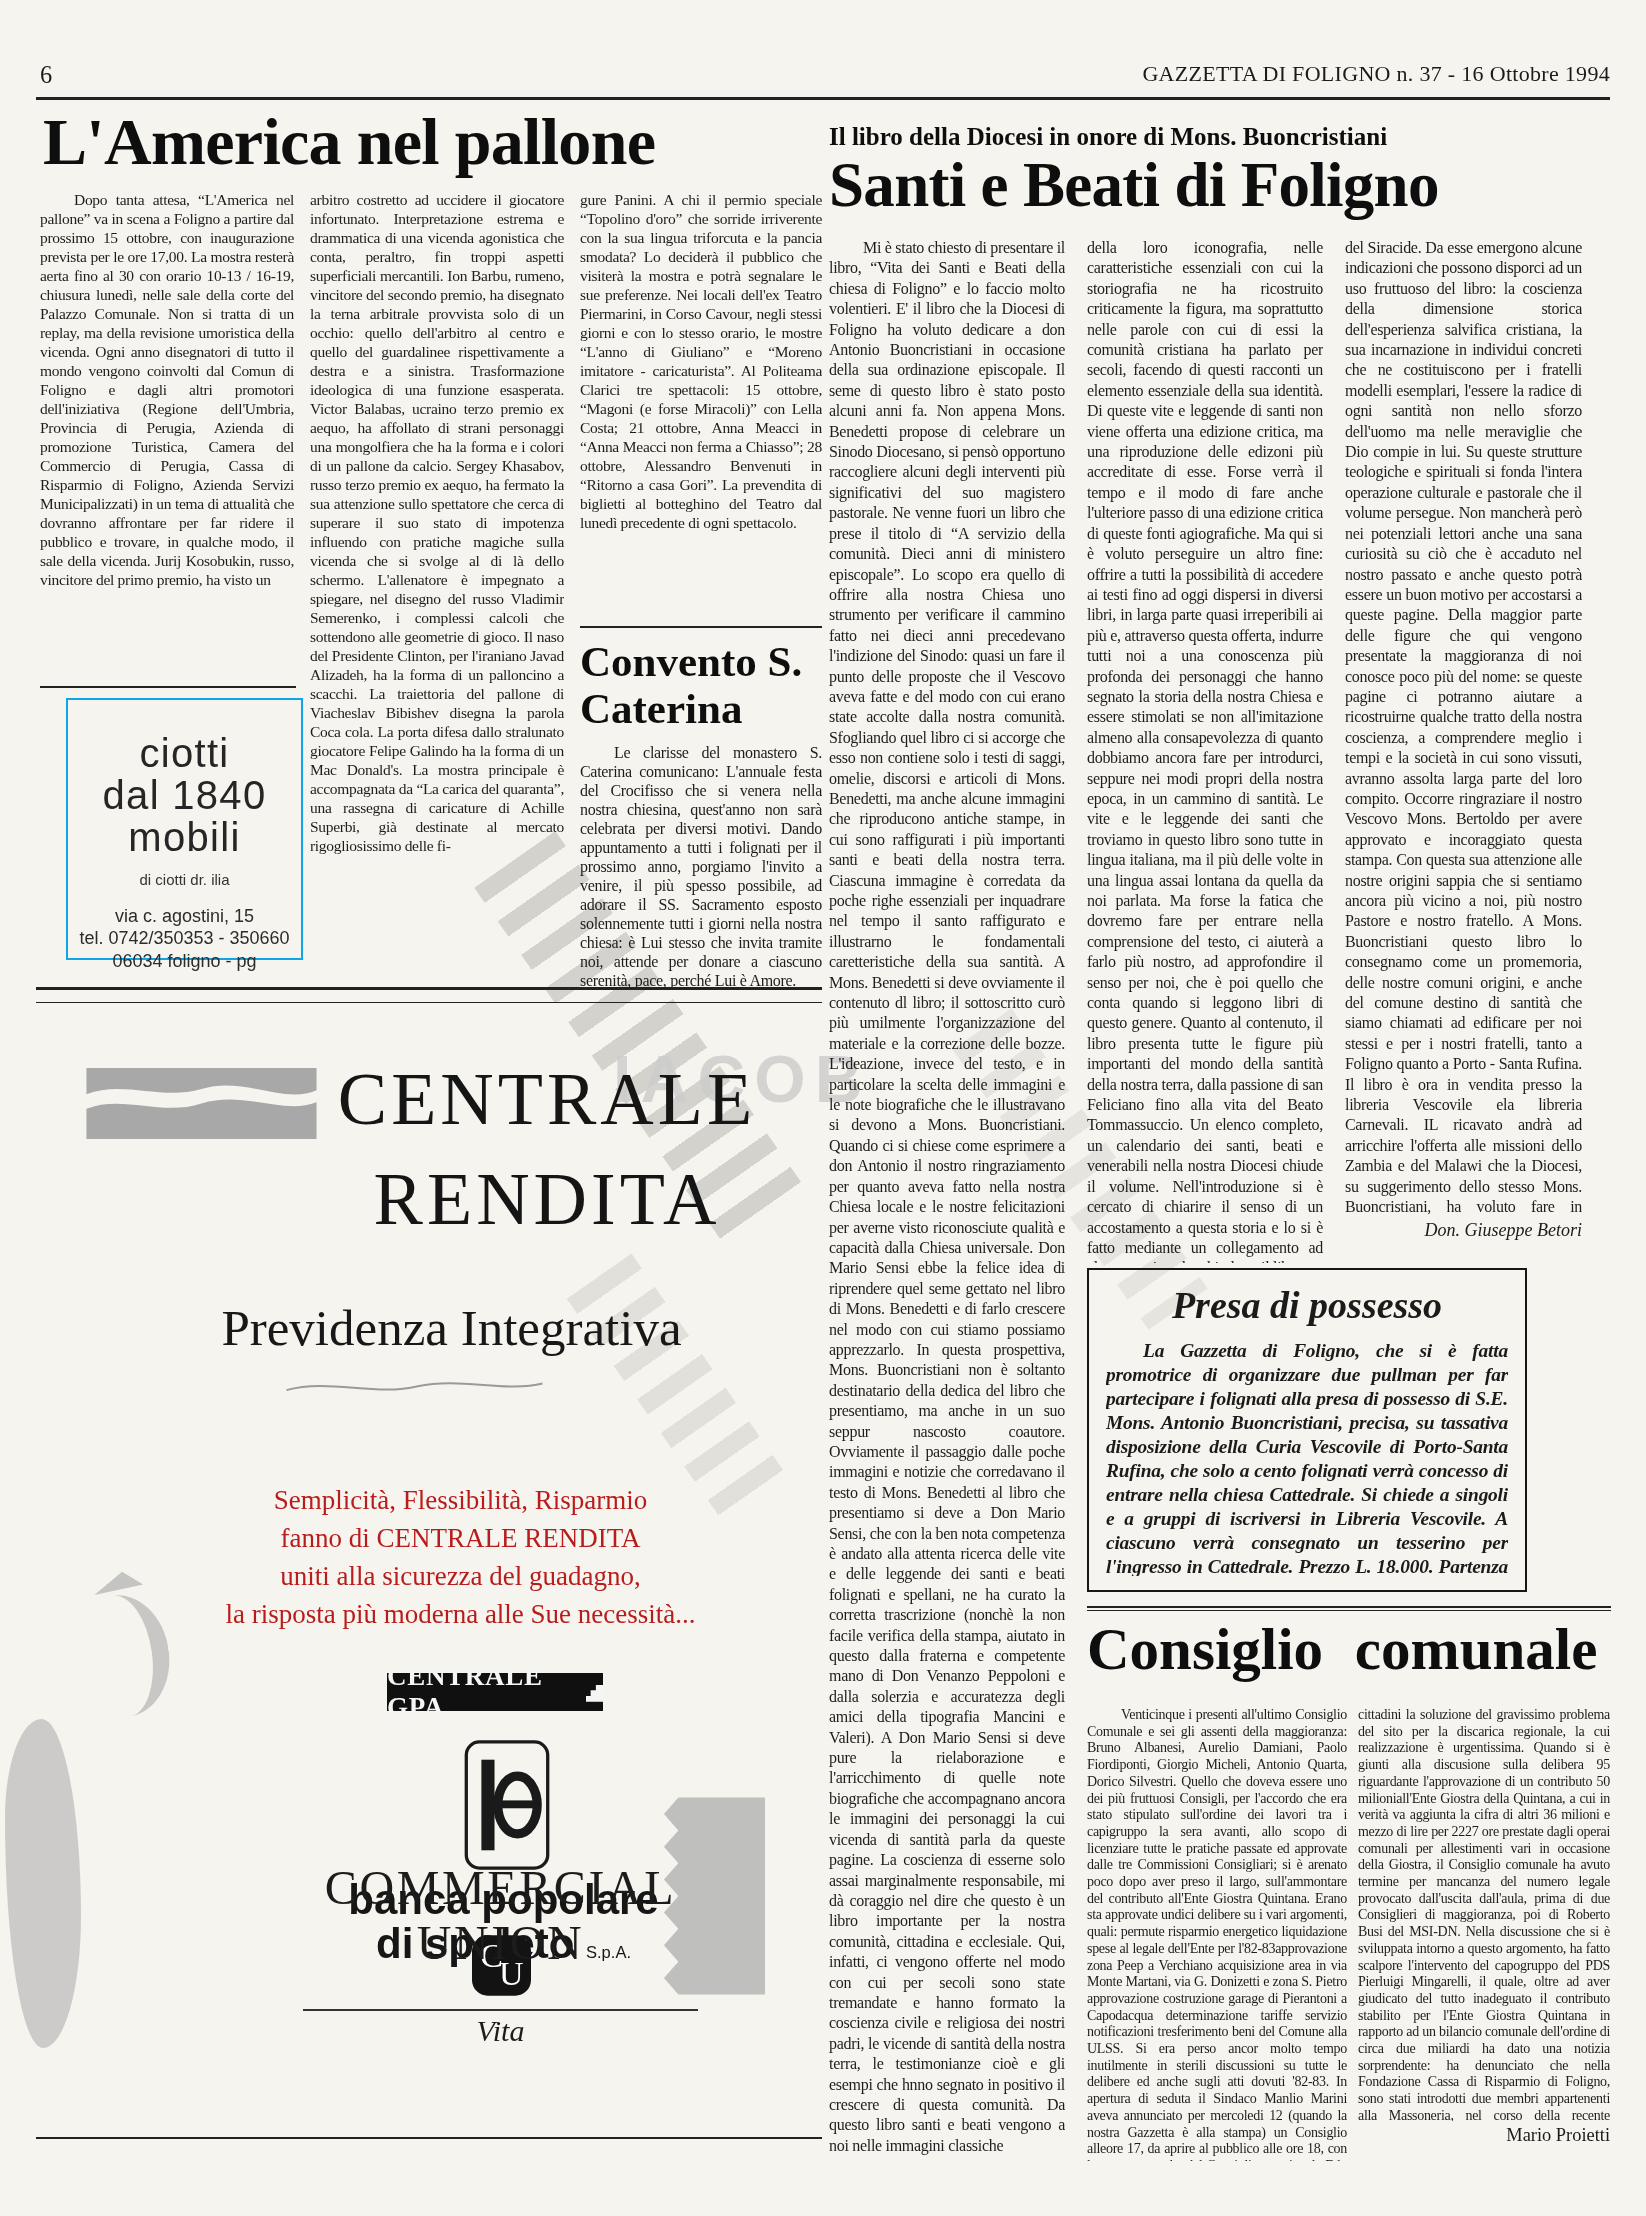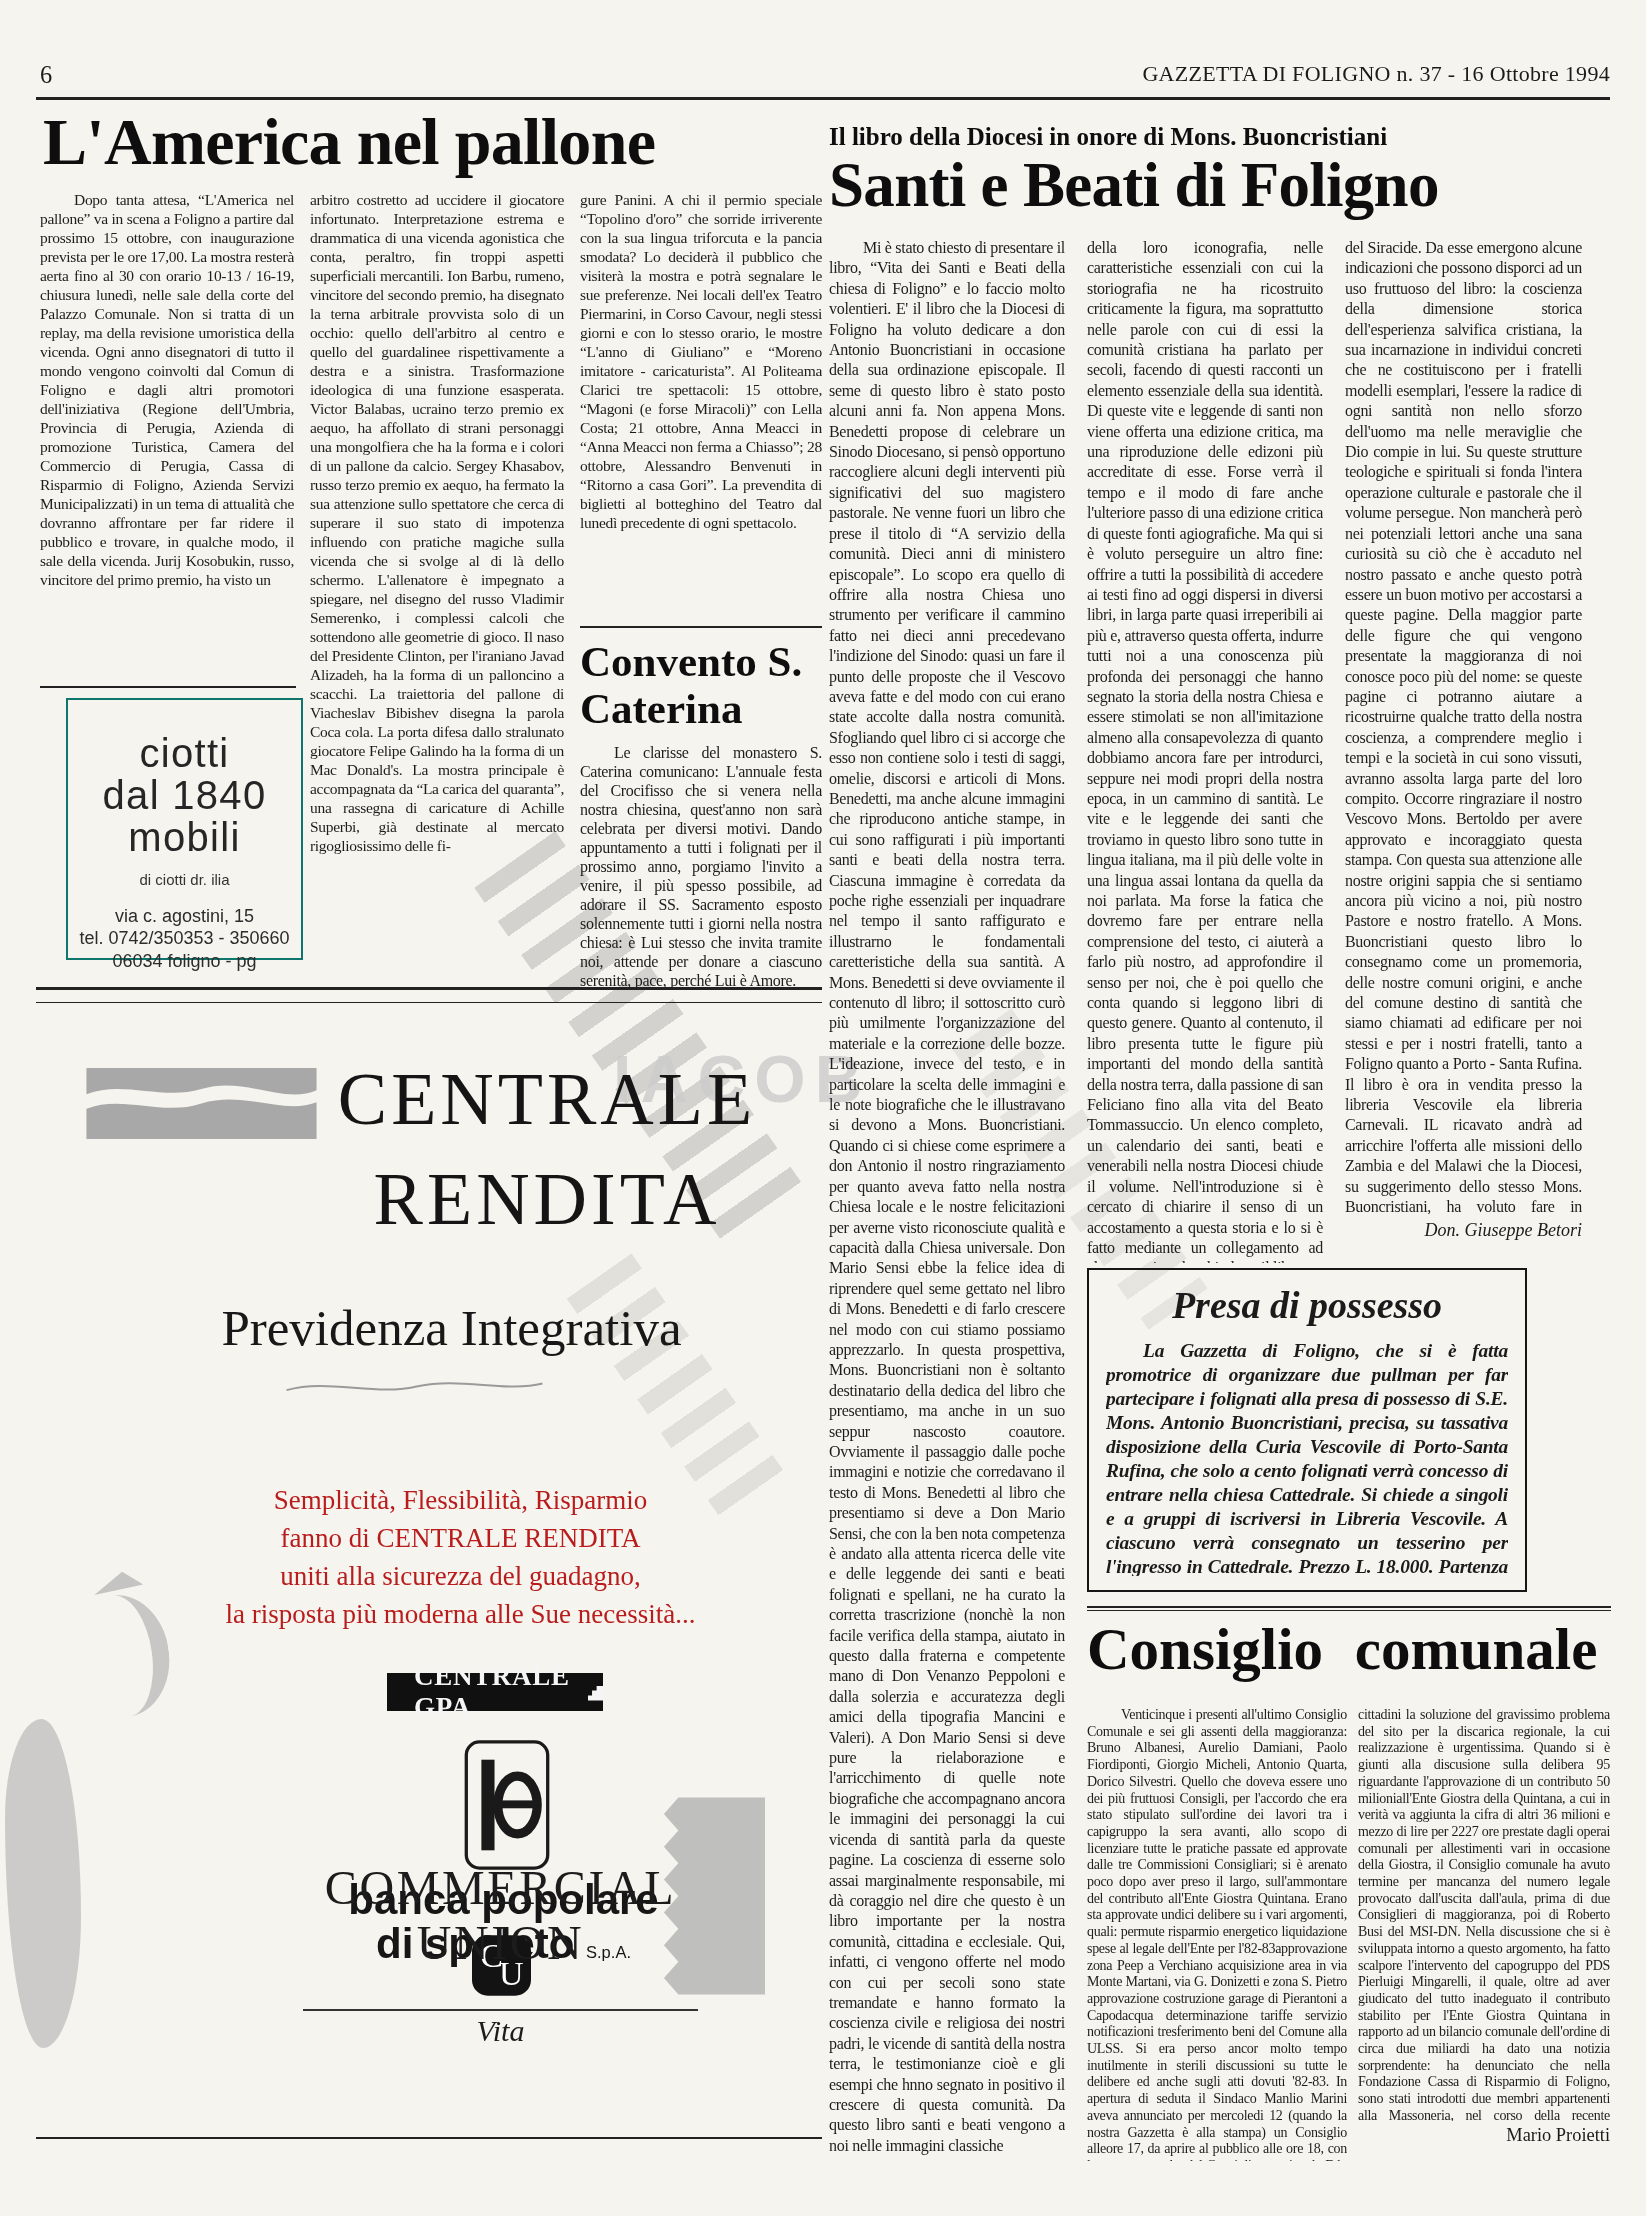--- a/index.html
+++ b/index.html
@@ -52,21 +52,21 @@
   <div class="abs rule" style="left:36px;top:97px;width:1574px;height:2.6px;"></div>
 
   <div>
     <div class="abs headline" style="left:43px;top:104px;font-size:66px;letter-spacing:-0.7px;">L'America nel pallone</div>
     <div class="abs just bodytxt am-body indent" style="left:40px;top:190px;width:254px;height:493px;">Dopo tanta attesa, “L'America nel pallone” va in scena a Foligno a partire dal prossimo 15 ottobre, con inaugurazione prevista per le ore 17,00. La mostra resterà aerta fino al 30 con orario 10-13 / 16-19, chiusura lunedì, nelle sale della corte del Palazzo Comunale. Non si tratta di un replay, ma della revisione umoristica della vicenda. Ogni anno disegnatori di tutto il mondo vengono coinvolti dal Comun di Foligno e dagli altri promotori dell'iniziativa (Regione dell'Umbria, Provincia di Perugia, Azienda di promozione Turistica, Camera del Commercio di Perugia, Cassa di Risparmio di Foligno, Azienda Servizi Municipalizzati) in un tema di attualità che dovranno affrontare per far ridere il pubblico e trovare, in qualche modo, il sale della vicenda. Jurij Kosobukin, russo, vincitore del primo premio, ha visto un</div>
     <div class="abs just bodytxt am-body" style="left:310px;top:190px;width:254px;height:794px;">arbitro costretto ad uccidere il giocatore infortunato. Interpretazione estrema e drammatica di una vicenda agonistica che conta, peraltro, fin troppi aspetti superficiali mercantili. Ion Barbu, rumeno, vincitore del secondo premio, ha disegnato la terna arbitrale provvista solo di un occhio: quello dell'arbitro al centro e quello del guardalinee rispettivamente a destra e a sinistra. Trasformazione ideologica di una funzione esasperata. Victor Balabas, ucraino terzo premio ex aequo, ha affollato di strani personaggi una mongolfiera che ha la forma e i colori di un pallone da calcio. Sergey Khasabov, russo terzo premio ex aequo, ha fermato la sua attenzione sullo spettatore che cerca di superare il suo stato di impotenza influendo con pratiche magiche sulla vicenda che si svolge al di là dello schermo. L'allenatore è impegnato a spiegare, nel disegno del russo Vladimir Semerenko, i complessi calcoli che sottendono alle geometrie di gioco. Il naso del Presidente Clinton, per l'iraniano Javad Alizadeh, ha la forma di un palloncino a scacchi. La traiettoria del pallone di Viacheslav Bibishev disegna la parola Coca cola. La porta difesa dallo stralunato giocatore Felipe Galindo ha la forma di un Mac Donald's. La mostra principale è accompagnata da “La carica del quaranta”, una rassegna di caricature di Achille Superbi, già destinate al mercato rigogliosissimo delle fi-</div>
     <div class="abs just bodytxt am-body" style="left:580px;top:190px;width:242px;height:429px;">gure Panini. A chi il permio speciale “Topolino d'oro” che sorride irriverente con la sua lingua triforcuta e la pancia smodata? Lo deciderà il pubblico che visiterà la mostra e potrà segnalare le sue preferenze. Nei locali dell'ex Teatro Piermarini, in Corso Cavour, negli stessi giorni e con lo stesso orario, le mostre “L'anno di Giuliano” e “Moreno imitatore - caricaturista”. Al Politeama Clarici tre spettacoli: 15 ottobre, “Magoni (e forse Miracoli)” con Lella Costa; 21 ottobre, Anna Meacci in “Anna Meacci non ferma a Chiasso”; 28 ottobre, Alessandro Benvenuti in “Ritorno a casa Gori”. La prevendita di biglietti al botteghino del Teatro dal lunedì precedente di ogni spettacolo.</div>
     <div class="abs rule" style="left:40px;top:686px;width:256px;height:2px;"></div>
   </div>
 
-  <div class="abs" style="left:66px;top:698px;width:237px;height:262px;border:2px solid #0f766e;box-sizing:border-box;text-align:center;">
+  <div class="abs" style="left:66px;top:698px;width:237px;height:262px;border:2px solid #0ea5e9;box-sizing:border-box;text-align:center;">
     <div class="sans" style="margin-top:32px;font-size:40px;line-height:42px;letter-spacing:1.3px;color:#262626;">
       <div>ciotti</div>
       <div>dal 1840</div>
       <div>mobili</div>
     </div>
     <div class="sans" style="font-size:15px;margin-top:13px;color:#333;">di ciotti dr. ilia</div>
     <div class="sans" style="font-size:18px;line-height:22.4px;margin-top:17px;color:#2c2c2c;">
       <div>via c. agostini, 15</div>
       <div>tel. 0742/350353 - 350660</div>
       <div>06034 foligno - pg</div>
@@ -121,21 +121,21 @@
     </svg>
 
     <div class="abs center" style="left:151px;top:1481px;width:619px;font-size:27px;line-height:38px;color:#b91c1c;">
       <div>Semplicità, Flessibilità, Risparmio</div>
       <div>fanno di CENTRALE RENDITA</div>
       <div>uniti alla sicurezza del guadagno,</div>
       <div>la risposta più moderna alle Sue necessità...</div>
     </div>
 
     <div class="abs" style="left:387px;top:1673px;width:216px;height:38px;background:#101010;color:#f5f5f5;display:flex;align-items:center;justify-content:center;gap:6.6px;">
-      <span style="font-size:27px;font-weight:bold;letter-spacing:0.7px;padding-left:27px;">CENTRALE GPA</span>
+      <span style="font-size:27px;font-weight:bold;letter-spacing:0.7px;">CENTRALE GPA</span>
       <svg width="20" height="21" viewBox="0 0 30 32">
         <polygon points="0,32 0,22 8,22 8,12 17,12 17,3 30,3 30,32" fill="#f5f5f5"></polygon>
       </svg>
     </div>
 
     <svg class="abs" style="left:464px;top:1740px;" width="86" height="130" viewBox="0 0 130 198">
       <rect x="3" y="3" width="124" height="192" rx="20" fill="none" stroke="#1a1a1a" stroke-width="5"></rect>
       <rect x="26" y="30" width="20" height="138" fill="#1a1a1a"></rect>
       <ellipse cx="81" cy="99" rx="30" ry="44" fill="none" stroke="#1a1a1a" stroke-width="14"></ellipse>
       <rect x="51" y="92" width="60" height="12" fill="#1a1a1a"></rect>

